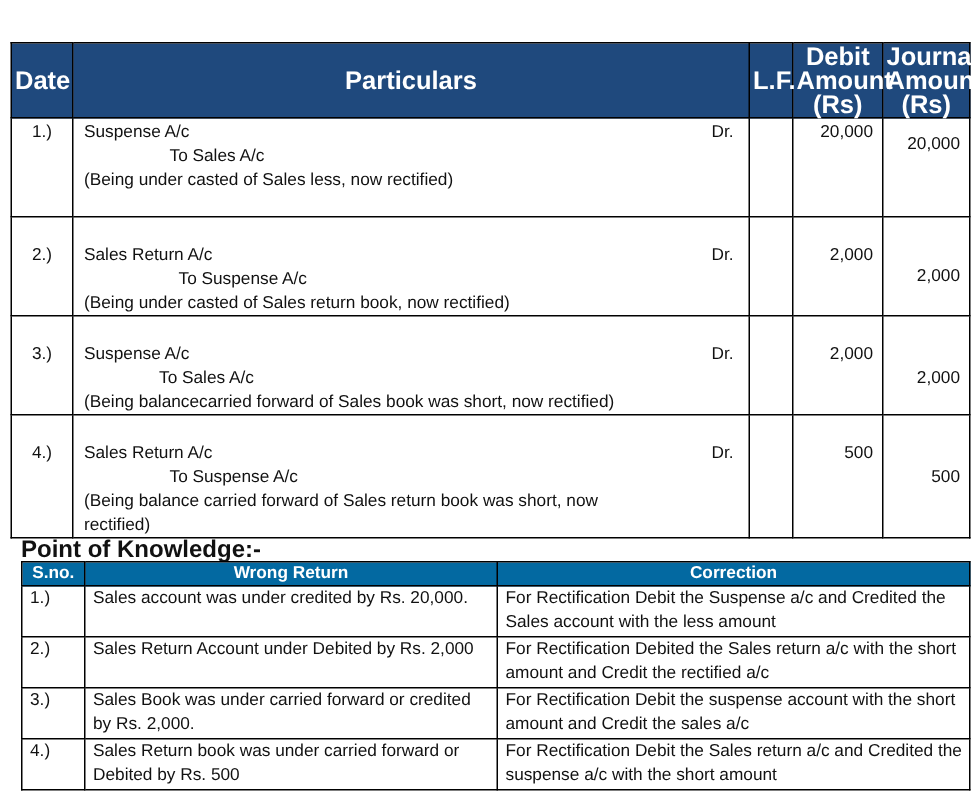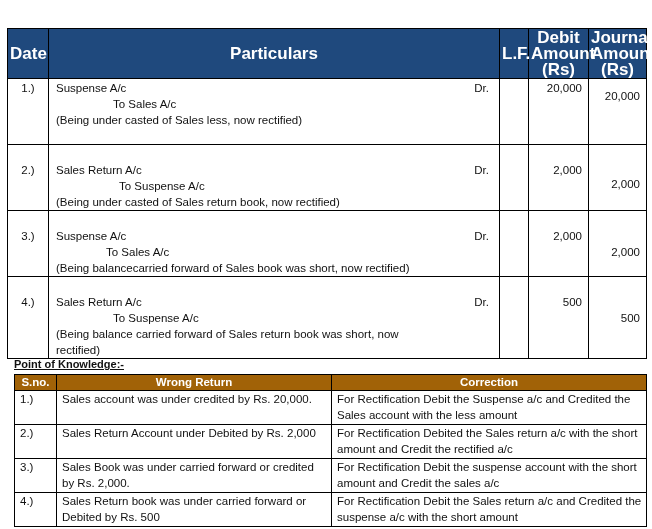--- a/index.html
+++ b/index.html
@@ -29,25 +29,25 @@
   .part-cell .dr { position: absolute; right: 10px; top: 1px; }
   .indent-a { padding-left: 57px; }
   .indent-b { padding-left: 63px; }
   .indent-c { padding-left: 50px; }
   .amt { text-align: right; padding-right: 6px !important; }
   .debit-cell { padding-top: 1px !important; }
   .credit-cell { padding-top: 17px !important; }
   .credit-cell.first { padding-top: 9px !important; }
 
   .pok-title {
-    position: absolute; left: 14px; top: 358px; font-weight: bold; font-size: 11px; text-decoration: underline;
+    position: absolute; left: 14px; top: 358px; font-weight: bold; font-size: 16px;
   }
   #pok { left: 14px; top: 374px; width: 632px; }
   #pok th {
-    background: #a16207; color: #fff; font-weight: bold; font-size: 11.5px;
+    background: #0369a1; color: #fff; font-weight: bold; font-size: 11.5px;
     border: 1px solid #000; line-height: 15px; padding: 0;
   }
   #pok td {
     border: 1px solid #000; vertical-align: top; line-height: 16px; padding: 0 4px 0 5px;
   }
   #pok tbody tr { height: 34px; }
 </style>
 </head>
 <body>
 

